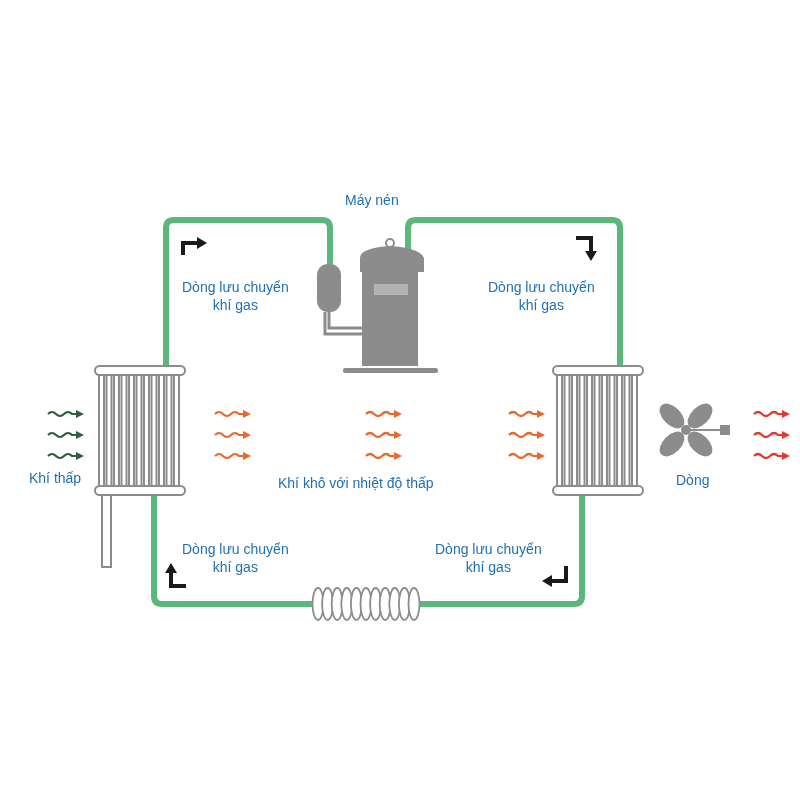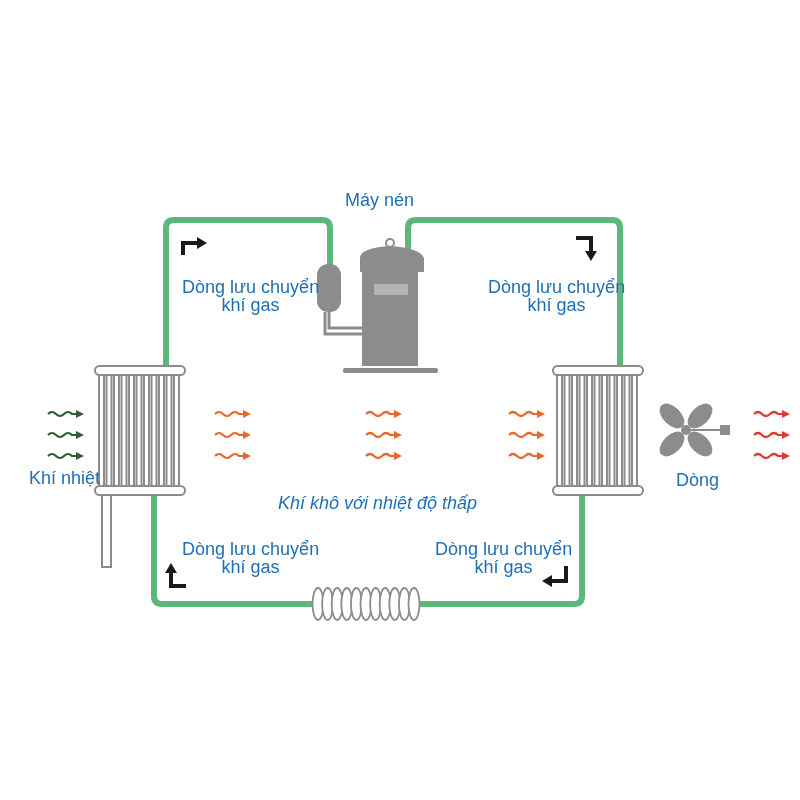--- a/index.html
+++ b/index.html
@@ -1,18 +1,18 @@
 <!DOCTYPE html>
 <html><head>
   <meta charset="utf-8">
   <style>
     html, body { margin: 0; padding: 0; background: #ffffff; }
     body { width: 800px; height: 800px; position: relative; overflow: hidden; font-family: "Liberation Sans", sans-serif; }
     svg#diagram { position: absolute; left: 0; top: 0; }
-    .lbl { position: absolute; color: #1f6fb5; font-size: 18px; text-align: center; line-height: 18px; white-space: nowrap; }
+    .lbl { position: absolute; color: #1f6fb5; font-size: 14px; text-align: center; line-height: 18px; white-space: nowrap; }
   </style>
 </head>
 <body>
 
 <svg id="diagram" width="800" height="800" viewBox="0 0 800 800" xmlns="http://www.w3.org/2000/svg">
 
   <g fill="none" stroke="#5cb87a" stroke-width="6" stroke-linejoin="round">
     <path d="M166 368 V228 Q166 220 174 220 H322 Q330 220 330 228 V268"></path>
     <path d="M408 250 V228 Q408 220 416 220 H612 Q620 220 620 228 V368"></path>
     <path d="M154 492 V596 Q154 604 162 604 H574 Q582 604 582 596 V492"></path>
@@ -182,15 +182,15 @@
 </div>
 <div class="lbl" style="left:182px; top:540px;">
   <div>Dòng lưu chuyển</div>
   <div>khí gas</div>
 </div>
 <div class="lbl" style="left:435px; top:540px;">
   <div>Dòng lưu chuyển</div>
   <div>khí gas</div>
 </div>
 
-<div class="lbl" style="left:29px; top:469px;">Khí nhiệt</div>
-<div class="lbl" style="left:278px; top:494px;font-style:italic;">Khí khô với nhiệt độ thấp</div>
+<div class="lbl" style="left:29px; top:469px;">Khí thấp</div>
+<div class="lbl" style="left:278px; top:474px;">Khí khô với nhiệt độ thấp</div>
 <div class="lbl" style="left:676px; top:471px;">Dòng</div>
 
 </body></html>

